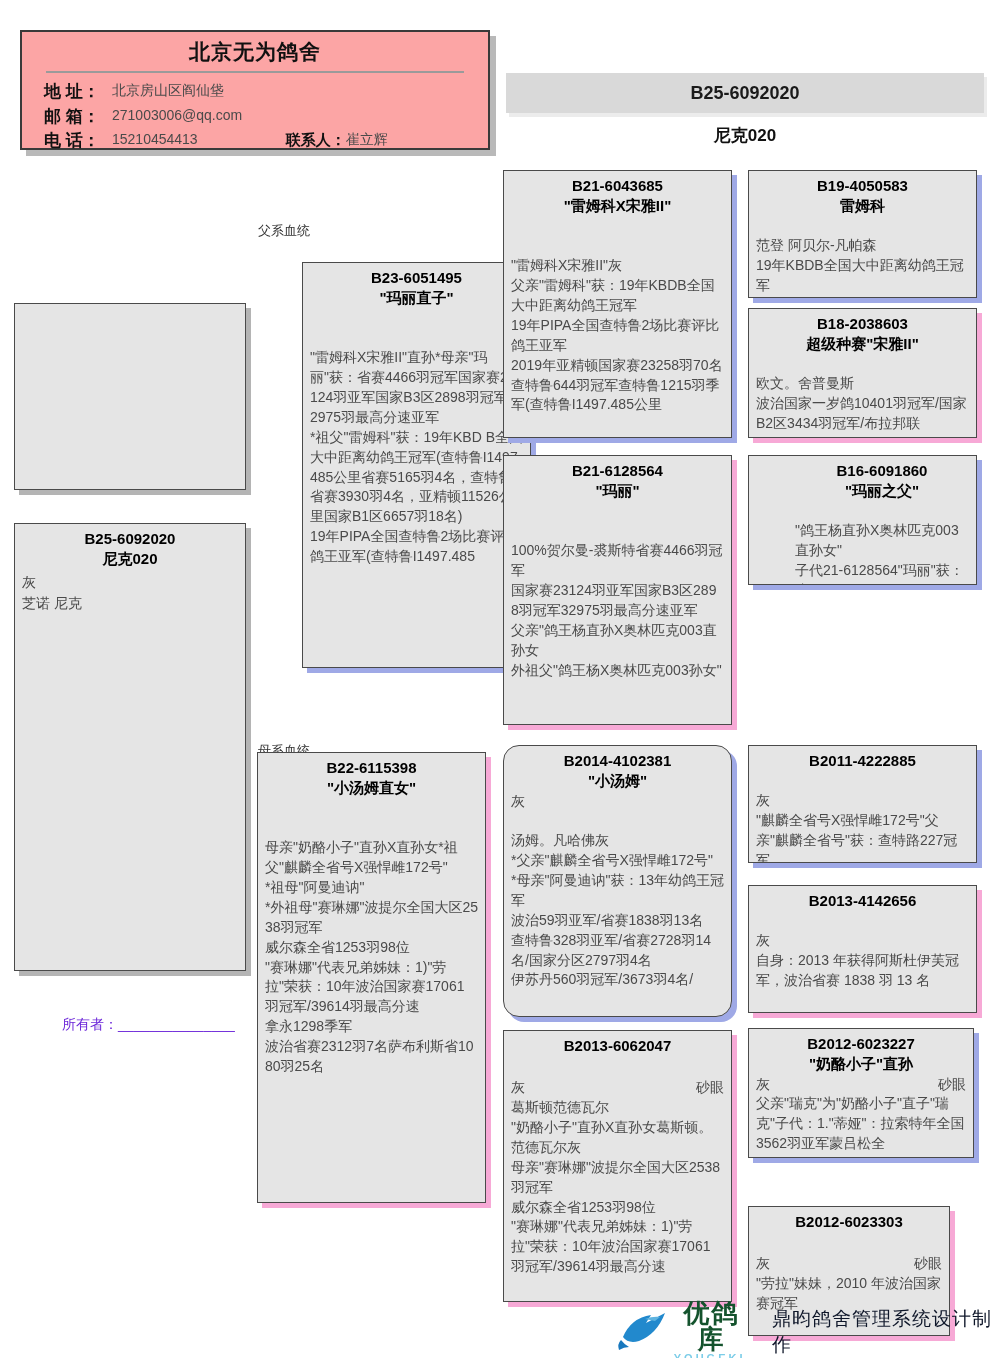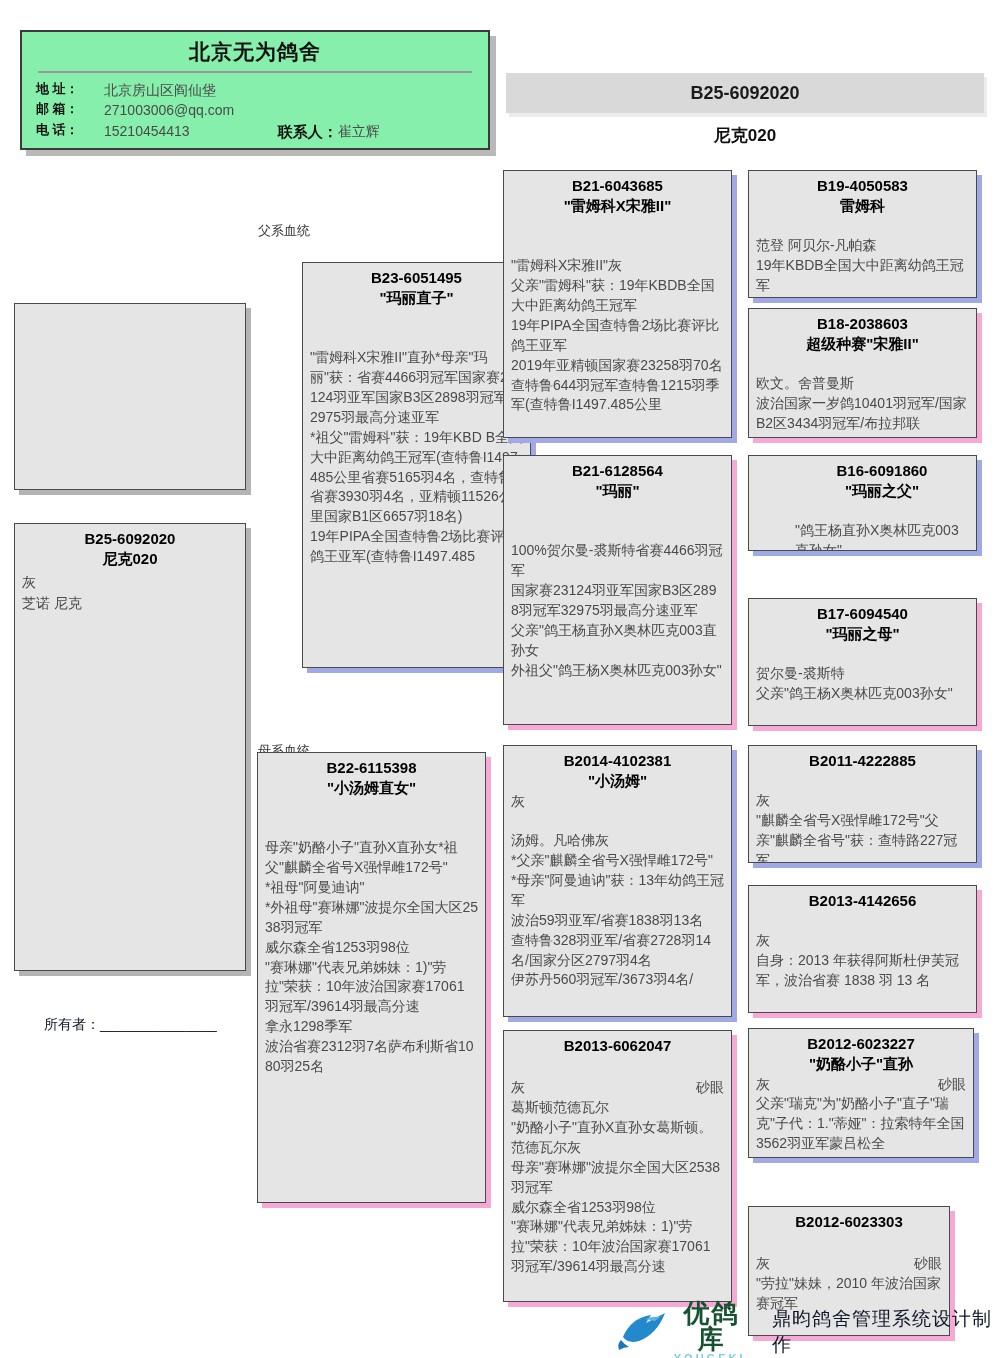--- a/index.html
+++ b/index.html
@@ -1,25 +1,25 @@
 <!DOCTYPE html>
 <html><head>
 <meta charset="utf-8">
 <style>
   * { margin:0; padding:0; box-sizing:border-box; }
   body { background:#ffffff; font-family:"Liberation Sans", "DejaVu Sans", sans-serif; }
   #page { position:relative; width:1000px; height:1358px; background:#ffffff; overflow:hidden; }
 
   
   .loft-card { position:absolute; left:20px; top:30px; width:470px; height:120px;
-    background:#86efac; border:2px solid #3a3a3a; box-shadow:6px 6px 0 #b9b9b9; padding:6px 14px 4px; }
+    background:#fca5a5; border:2px solid #3a3a3a; box-shadow:6px 6px 0 #b9b9b9; padding:6px 22px 4px; }
   .loft-name { text-align:center; font-size:21px; font-weight:bold; color:#111; letter-spacing:1px; }
   .loft-rule { border:none; border-top:2px solid #9a9a9a; margin:5px 2px 7px; }
   .loft-row { display:flex; font-size:14px; color:#3d3d3d; line-height:1.45; }
-  .loft-label { font-weight:bold; color:#111; width:68px; font-size:13px; }
+  .loft-label { font-weight:bold; color:#111; width:68px; font-size:17px; }
   .loft-val { color:#4a4a4a; }
   .loft-contact-label { font-weight:bold; color:#111; font-size:15px; margin-left:88px; }
 
   
   .title-bar { position:absolute; left:506px; top:73px; width:478px; height:40px;
     background:#d9d9d9; box-shadow:3px 4px 0 #ececec; display:flex; align-items:center; justify-content:center;
     font-size:18px; font-weight:bold; color:#1a1a1a; }
   .title-name { position:absolute; left:506px; top:124px; width:478px; text-align:center;
     font-size:17px; font-weight:bold; color:#111; }
 
@@ -29,21 +29,21 @@
   .pbox.pink { box-shadow:5px 5px 0 #f7a9d6; }
   .pbox.gray { box-shadow:5px 5px 0 #b4b4b4; }
   .pbox-ring { text-align:center; font-size:15px; font-weight:bold; color:#000; line-height:1.35; }
   .pbox-name { text-align:center; font-size:15px; font-weight:bold; color:#000; line-height:1.35; }
   .pbox-body { font-size:14px; color:#4a4a4a; line-height:1.42; white-space:pre-line; word-break:break-all; }
   .eye-row { display:flex; justify-content:space-between; font-size:14px; color:#4a4a4a; line-height:1.42; }
   .eye-row.mt { margin-top:22px; }
 
   
   .section-label { position:absolute; font-size:13px; color:#333; }
-  .owner-line { position:absolute; left:44px; top:1016px; font-size:14px; color:#0f172a; }
+  .owner-line { position:absolute; left:62px; top:1016px; font-size:14px; color:#6d28d9; }
 
   
   .subject-body { font-size:14px; color:#4a4a4a; line-height:1.5; white-space:pre-line; margin-top:2px; }
 
   
   .footer { position:absolute; left:615px; top:1300px; display:flex; align-items:center; }
   .logo-block { display:flex; align-items:center; }
   .logo-text-wrap { margin-left:6px; text-align:center; }
   .logo-cn { font-size:26px; font-weight:bold; color:#14532d; letter-spacing:2px; line-height:1.0; }
   .logo-en { font-size:11px; color:#7ccde8; letter-spacing:3px; font-weight:bold; line-height:1.1; }
@@ -132,21 +132,21 @@
     <div class="pbox-ring">B21-6128564</div>
     <div class="pbox-name">"玛丽"</div>
     <div class="pbox-body">
 
 100%贺尔曼-裘斯特省赛4466羽冠军
 国家赛23124羽亚军国家B3区2898羽冠军32975羽最高分速亚军
 父亲"鸽王杨直孙X奥林匹克003直孙女
 外祖父"鸽王杨X奥林匹克003孙女"</div>
   </div>
 
-  <div class="pbox blue" style="left:503px; top:745px; width:229px; height:272px;">
+  <div class="pbox blue" style="left:503px; top:745px; width:229px; height:272px;border-radius:16px;">
     <div class="pbox-ring">B2014-4102381</div>
     <div class="pbox-name">"小汤姆"</div>
     <div class="pbox-body">灰
 
 汤姆。凡哈佛灰
 *父亲"麒麟全省号X强悍雌172号"
 *母亲"阿曼迪讷"获：13年幼鸽王冠军
 波治59羽亚军/省赛1838羽13名
 查特鲁328羽亚军/省赛2728羽14名/国家分区2797羽4名
 伊苏丹560羽冠军/3673羽4名/</div>
@@ -174,35 +174,28 @@
   </div>
 
   <div class="pbox pink" style="left:748px; top:308px; width:229px; height:130px;">
     <div class="pbox-ring">B18-2038603</div>
     <div class="pbox-name">超级种赛"宋雅II"</div>
     <div class="pbox-body">
 欧文。舍普曼斯
 波治国家一岁鸽10401羽冠军/国家B2区3434羽冠军/布拉邦联</div>
   </div>
 
-  <div class="pbox blue" style="left:748px; top:455px; width:229px; height:96px;padding-left:46px;">
+  <div class="pbox blue" style="left:748px; top:455px; width:229px; height:130px;padding-left:46px;">
     <div class="pbox-ring">B16-6091860</div>
     <div class="pbox-name">"玛丽之父"</div>
     <div class="pbox-body">
 "鸽王杨直孙X奥林匹克003直孙女"
 子代21-6128564"玛丽"获：省</div>
   </div>
 
-  <div class="pbox pink" style="left:748px; top:598px; width:229px; height:128px;">
-    <div class="pbox-ring">B17-6094540</div>
-    <div class="pbox-name">"玛丽之母"</div>
-    <div class="pbox-body">
-贺尔曼-裘斯特
-父亲"鸽王杨X奥林匹克003孙女"</div>
-  </div>
 
   <div class="pbox blue" style="left:748px; top:745px; width:229px; height:118px;">
     <div class="pbox-ring">B2011-4222885</div>
     <div class="pbox-body">
 灰
 "麒麟全省号X强悍雌172号"父亲"麒麟全省号"获：查特路227冠军</div>
   </div>
 
   <div class="pbox pink" style="left:748px; top:885px; width:229px; height:128px;">
     <div class="pbox-ring">B2013-4142656</div>

